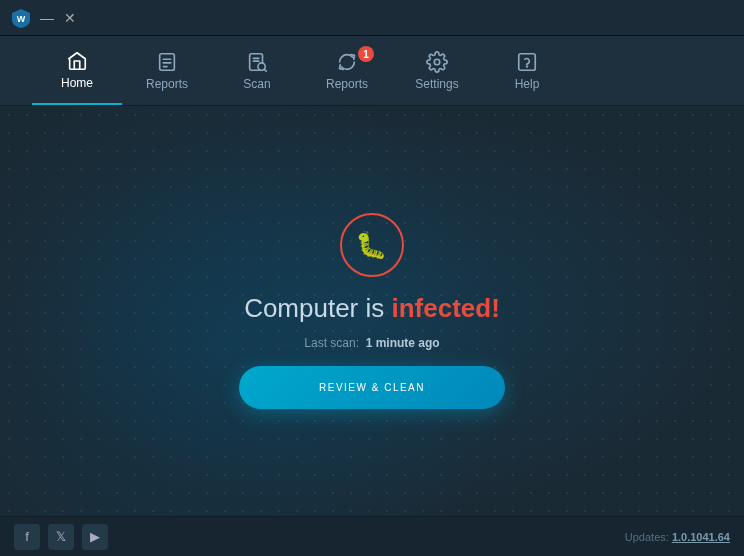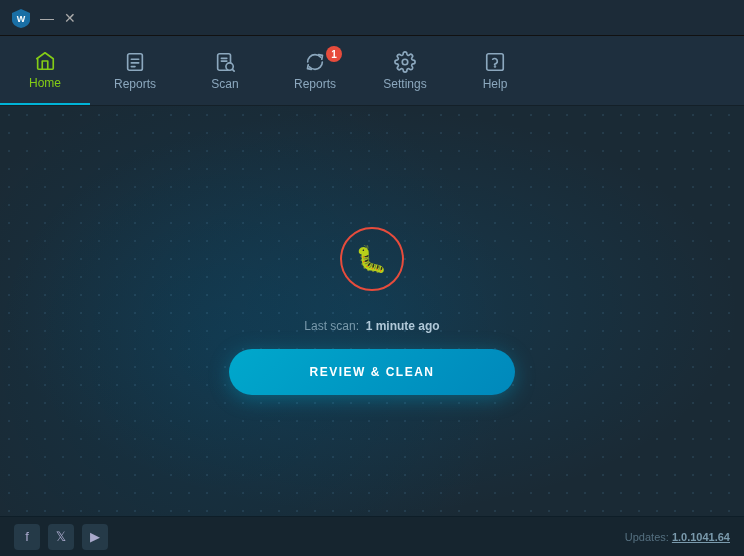--- a/index.html
+++ b/index.html
@@ -63,22 +63,23 @@
       justify-content: center;
       padding: 8px 20px;
       gap: 4px;
       cursor: pointer;
       min-width: 90px;
       position: relative;
       color: #8ca8be;
     }
 
     .nav-item.active {
-      color: #84cc16;
+      color: #ffffff;
       border-bottom: 2px solid #00b4d8;
+      margin-left: 32px;
     }
 
     .nav-item .nav-label {
       font-size: 12px;
     }
 
     .nav-badge {
       position: absolute;
       top: 10px;
       right: 18px;
@@ -173,22 +174,22 @@
 
     
     .cta-button {
       position: relative;
       z-index: 1;
       background: linear-gradient(135deg, #00a8cc, #0088bb);
       color: white;
       border: none;
       border-radius: 30px;
       padding: 16px 80px;
-      font-size: 12px;
-      font-weight: 700;
+      font-size: 10px;
+      font-weight: 400;
       letter-spacing: 1.5px;
       cursor: pointer;
       box-shadow: 0 4px 20px rgba(0,160,200,0.4);
       text-transform: uppercase;
     }
 
     
     #footer {
       height: 40px;
       background: #16252f;
@@ -318,20 +319,23 @@
 </div>
 
 <div id="main">
   <div class="dots-bg"></div>
 
   <div class="bug-circle">
     <span class="bug-icon">🐛</span>
   </div>
 
   <div class="status-text">
+    <div class="main-line">
+      <span>Computer is </span><span class="infected">infected!</span>
+    </div>
     <div class="sub-line">
       <span>Last scan:</span>
       &nbsp;<strong>1 minute ago</strong>
     </div>
   </div>
 
   <button class="cta-button">REVIEW &amp; CLEAN</button>
 </div>
 
 <div id="footer">

